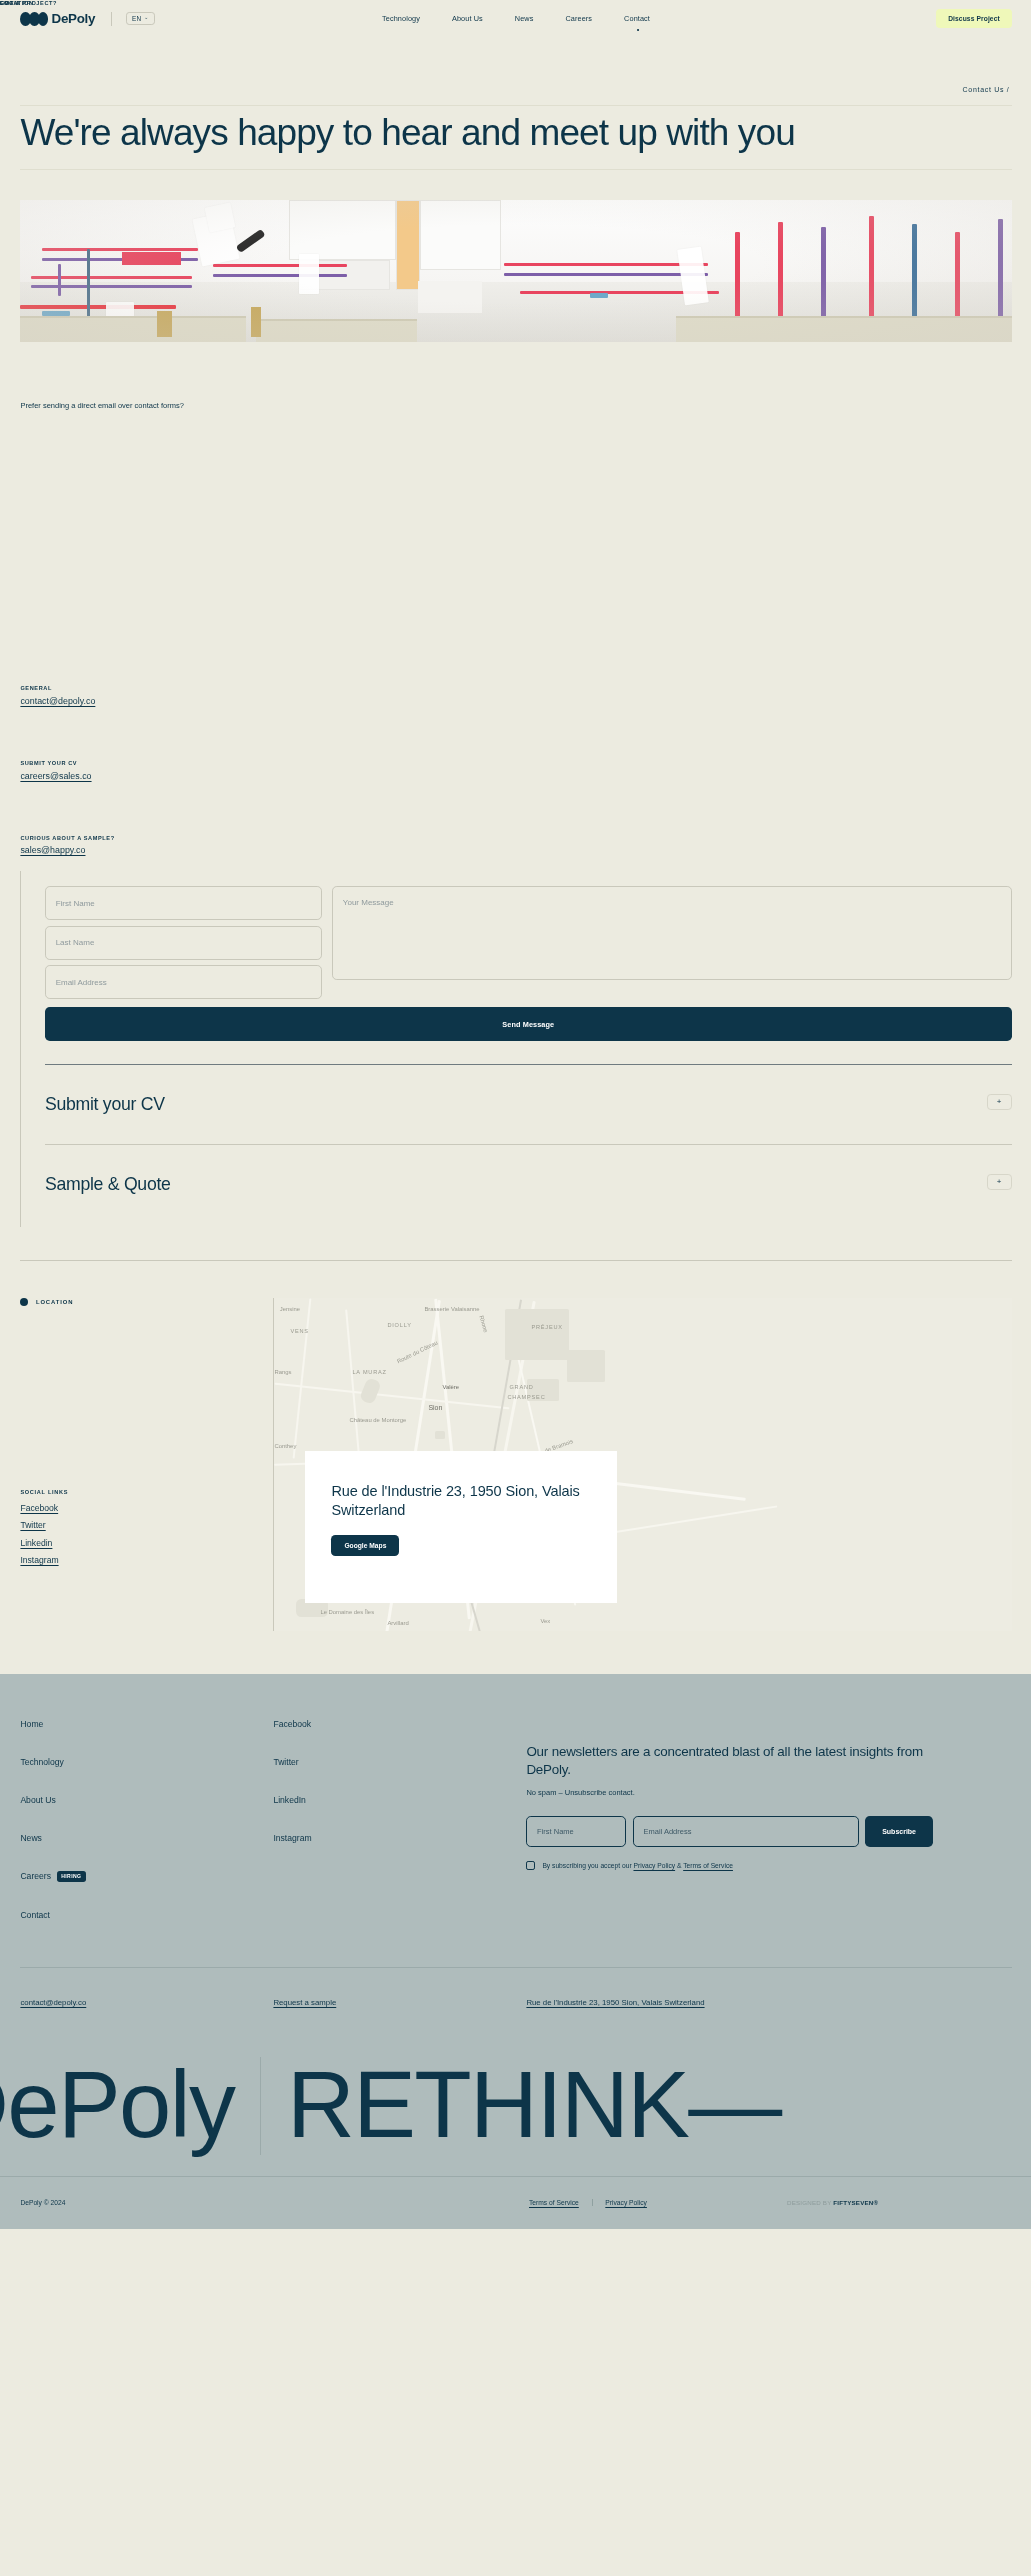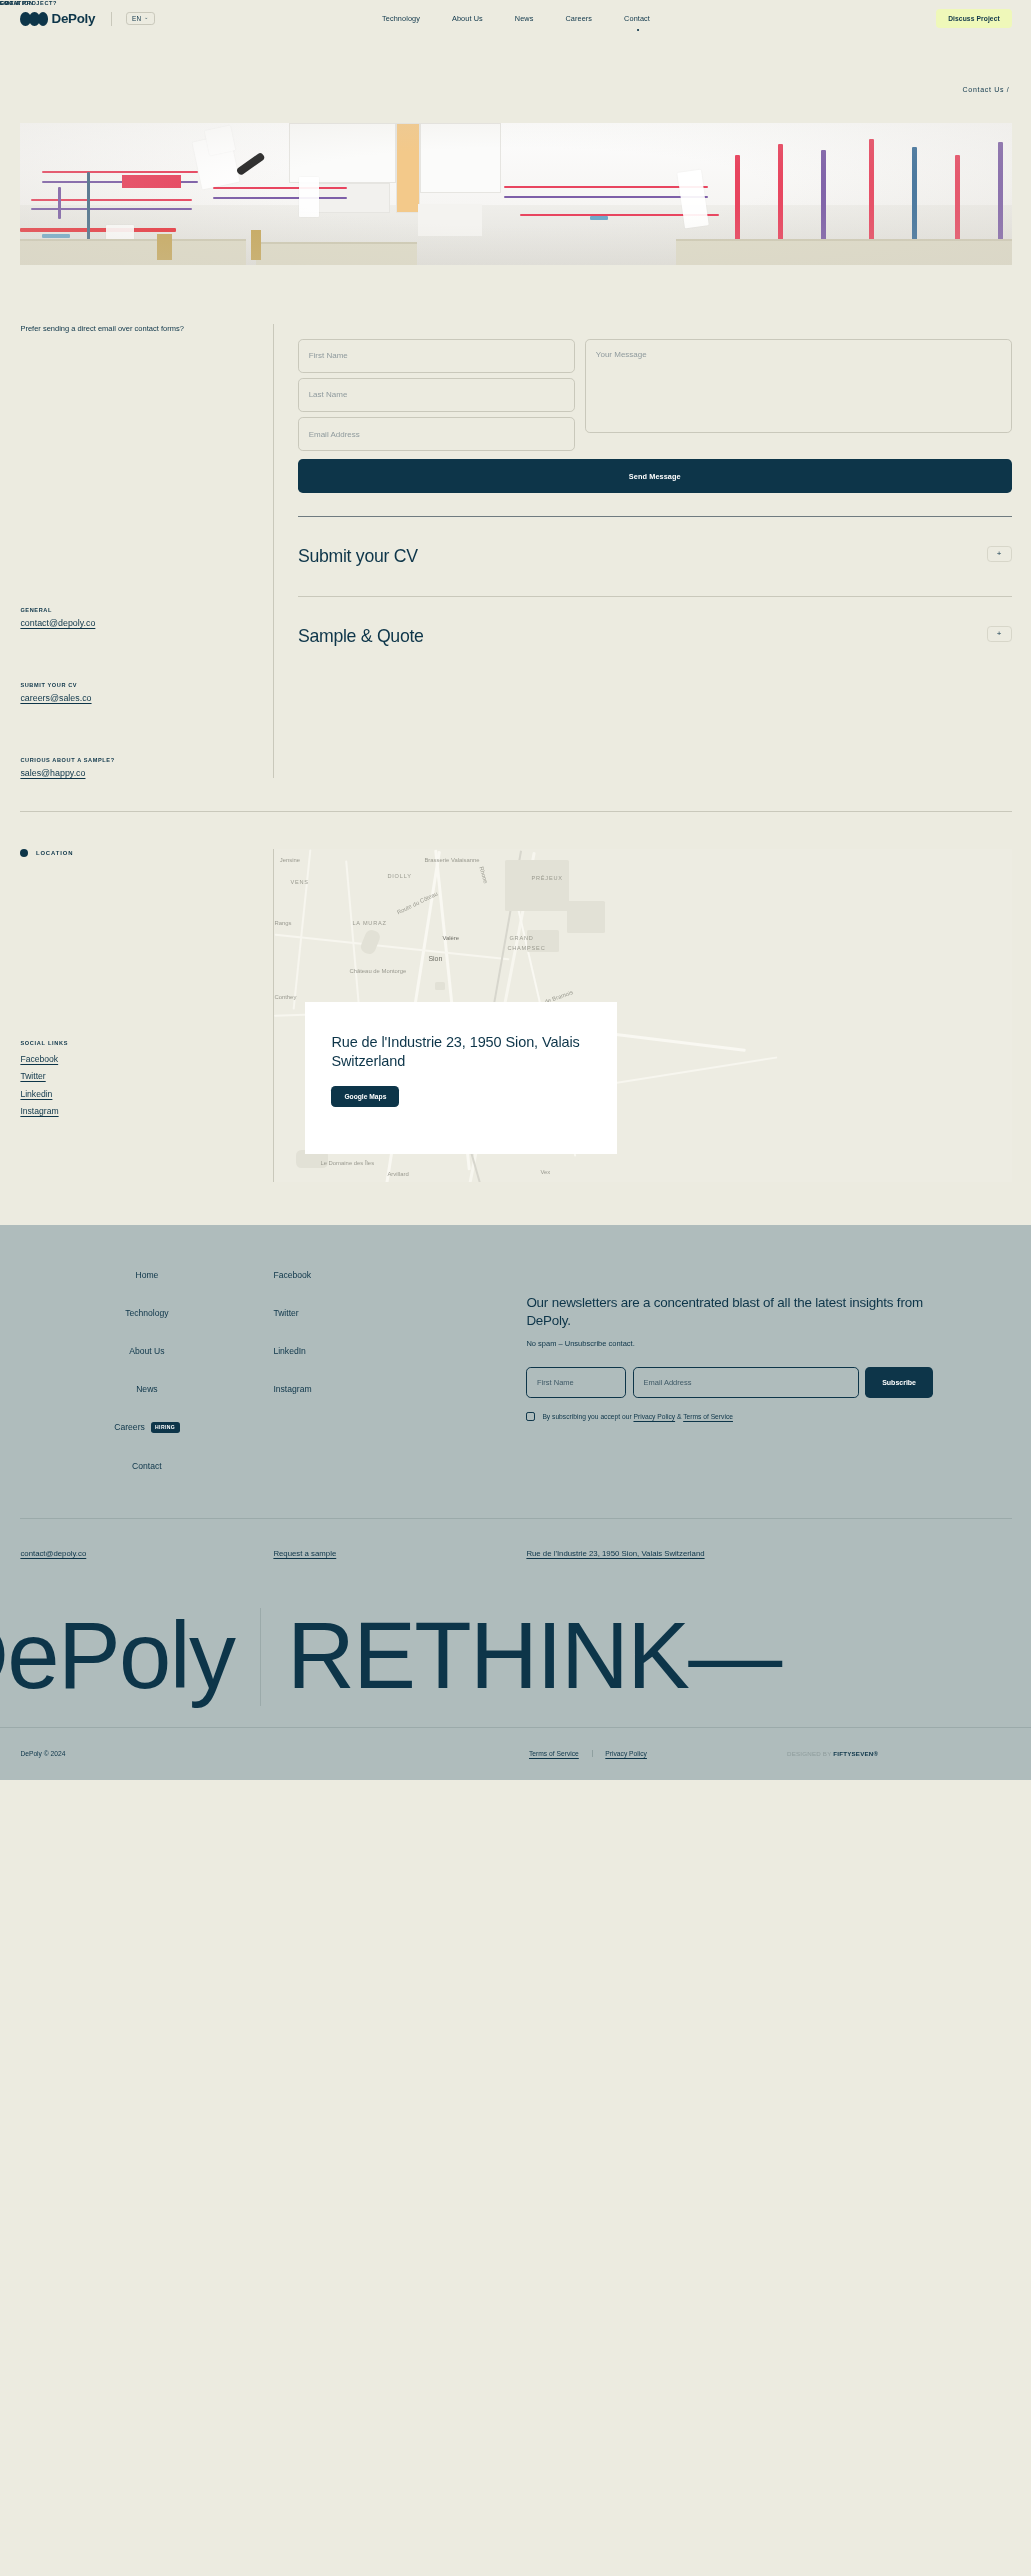--- a/index.html
+++ b/index.html
@@ -46,21 +46,21 @@
   .lab .floor{position:absolute;left:0;right:0;bottom:0;height:42%;background:linear-gradient(180deg,#efeeea 0%,#e2e1dc 100%);}
   .lab .cab{position:absolute;background:#fbfbfa;border:0.5px solid #e6e5e1;}
   .lab .shelf{position:absolute;height:2.7px;border-radius:1.1px;}
   .lab .pipe{position:absolute;width:2.7px;border-radius:1.1px;}
   .lab .bench{position:absolute;background:#dfdcc9;border-top:2.1px solid #cfcbb5;}
   .lab .glass{position:absolute;background:rgba(255,255,255,.92);border-radius:1.1px;box-shadow:0 0 2.1px rgba(0,0,0,.06);}
   .lab .blue{position:absolute;background:#6fa9c9;border-radius:1.1px;}
   .lab .vign{position:absolute;inset:0;background:radial-gradient(ellipse at 50% 45%,rgba(255,255,255,0) 35%,rgba(210,206,196,.35) 100%);}
 
   
-  .contact-sec{display:flex;padding:59px 20.4px 0;gap:0;}
+  .contact-sec{display:flex;padding:59px 20.4px 0;gap:16px;flex-direction:column;}
   .left-col{width:253px;flex:none;padding-right:21.5px;}
   .left-note{font-size:7.5px;line-height:1.45;color:#0D3549;}
   .mail-group{margin-top:54px;}
   .mail-group.g1{margin-top:273px;}
   .mail-label{font-size:5.6px;font-weight:700;letter-spacing:0.6px;margin-bottom:4.8px;color:#0D3549;}
   .mail-link{font-size:8.9px;color:#0D3549;text-decoration:underline;text-underline-offset:2.1px;}
   .right-col{flex:1;border-left:0.5px solid #C9C8BB;padding-left:23.6px;padding-bottom:3.2px;}
 
   .acc-head{display:flex;align-items:flex-start;justify-content:space-between;}
   .acc-title{font-size:17.7px;font-weight:400;letter-spacing:-0.3px;color:#0D3549;font-stretch:condensed;}
@@ -100,21 +100,21 @@
   .map-lbl.caps{letter-spacing:0.8px;font-size:5.6px;}
   .map-lbl.dark{color:#6E6E66;}
   .map-pin{position:absolute;width:16px;height:20.4px;background:#0D3549;border-radius:50% 50% 50% 50%/60% 60% 40% 40%;}
   .map-card{position:absolute;left:31px;top:153px;width:312px;height:152px;background:#fff;padding:31px 26px;}
   .map-card h3{font-size:14.5px;font-weight:400;line-height:1.28;color:#0D3549;letter-spacing:-0.1px;}
   .gmaps{margin-top:16px;background:#0D3549;border:none;border-radius:4.3px;color:#fff;font-size:6.7px;font-weight:700;padding:7px 13px;font-family:inherit;}
 
   
   .footer{margin-top:43px;background:#AFBCBC;padding-top:45px;}
   .f-top{display:flex;padding:0 20.4px;}
-  .f-nav{width:253px;flex:none;text-align:center;}
+  .f-nav{width:253px;flex:none;}
   .f-nav a,.f-soc a{display:block;font-size:8.6px;color:#0D3549;text-decoration:none;margin-bottom:28px;}
   .f-nav a:last-child,.f-soc a:last-child{margin-bottom:0;}
   .hiring{display:inline-block;background:#0D3549;color:#fff;font-size:5.1px;font-weight:700;letter-spacing:0.4px;border-radius:2.7px;padding:2.1px 4.3px;margin-left:5.9px;vertical-align:1.1px;}
   .f-soc{width:253px;flex:none;}
   .f-news{flex:1;max-width:408px;margin-top:24px;}
   .f-news h2{font-size:13.4px;line-height:1.34;font-weight:400;letter-spacing:-0.2px;color:#0D3549;}
   .f-news p{margin-top:8.6px;font-size:7.5px;color:#0D3549;}
   .news-form{margin-top:19.3px;display:flex;gap:6.4px;align-items:center;}
   .news-inp{height:31px;border:0.5px solid #0D3549;border-radius:4.8px;background:transparent;padding:0 9.7px;font-size:7.5px;color:#0D3549;font-family:inherit;}
   .news-inp::placeholder{color:#3F5A67;}
@@ -170,20 +170,23 @@
       <a href="#">About Us</a>
       <a href="#">News</a>
       <a href="#">Careers</a>
       <a href="#" class="active">Contact</a>
     </nav>
     <button class="cta">Discuss Project</button>
   </header>
 
   <section class="hero">
     <div class="contact-us-label">Contact Us  /</div>
+    <div class="hero-grid">
+      <h1 class="hero-title">We're always happy to hear and meet up with you</h1>
+    </div>
   </section>
 
   <div class="lab-wrap">
     <div class="lab">
       <div class="wall"></div>
       <div class="floor"></div>
 
       <div class="cab" style="left:269px;top:0;width:107px;height:60px;"></div>
       <div class="cab" style="left:376px;top:0;width:24px;height:90px;background:#f3c98a;"></div>
       <div class="cab" style="left:400px;top:0;width:81px;height:70px;"></div>

